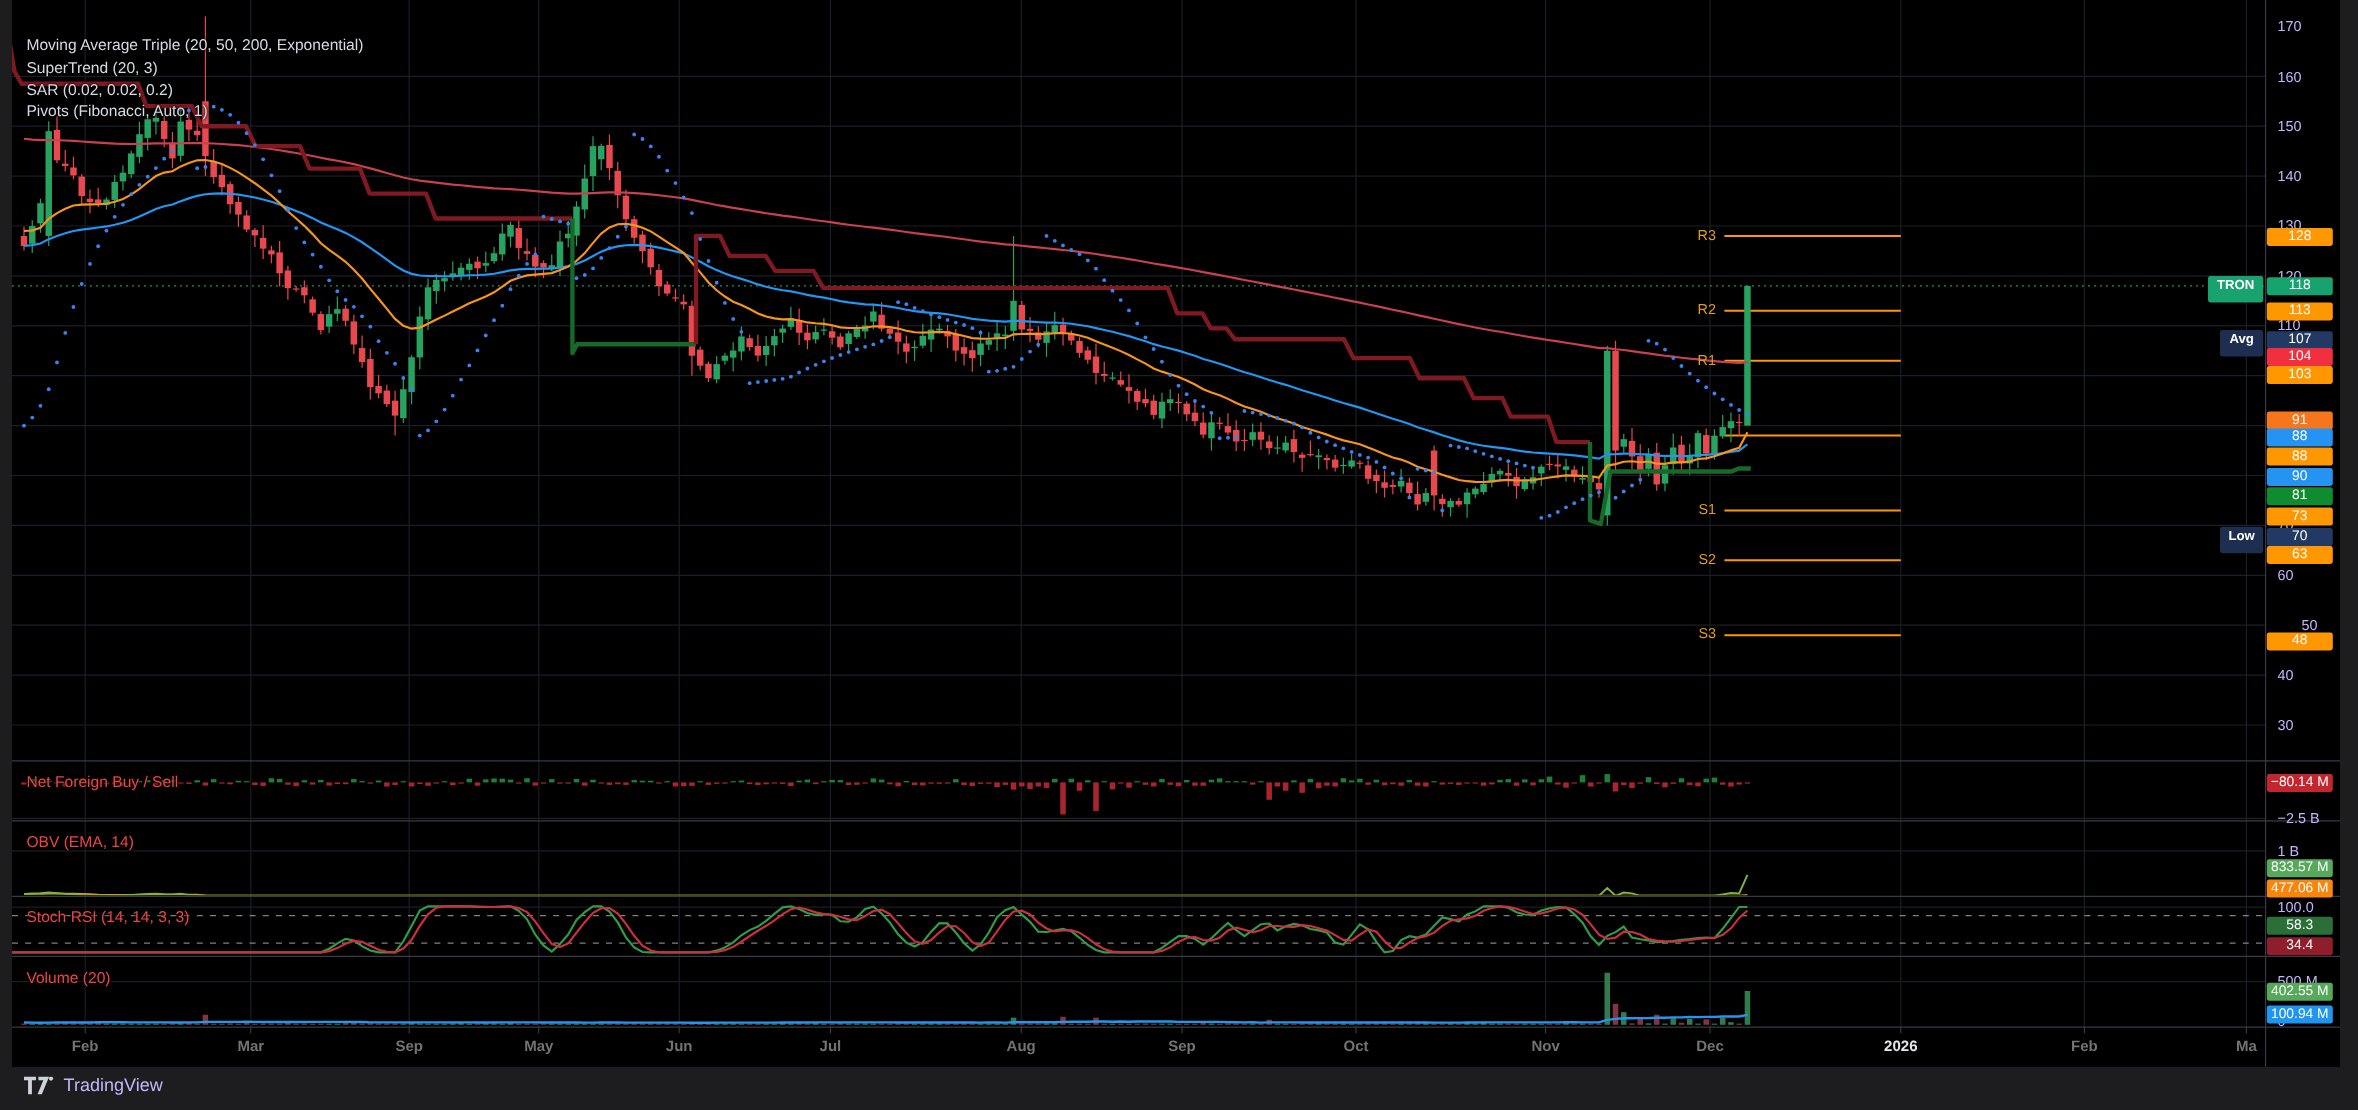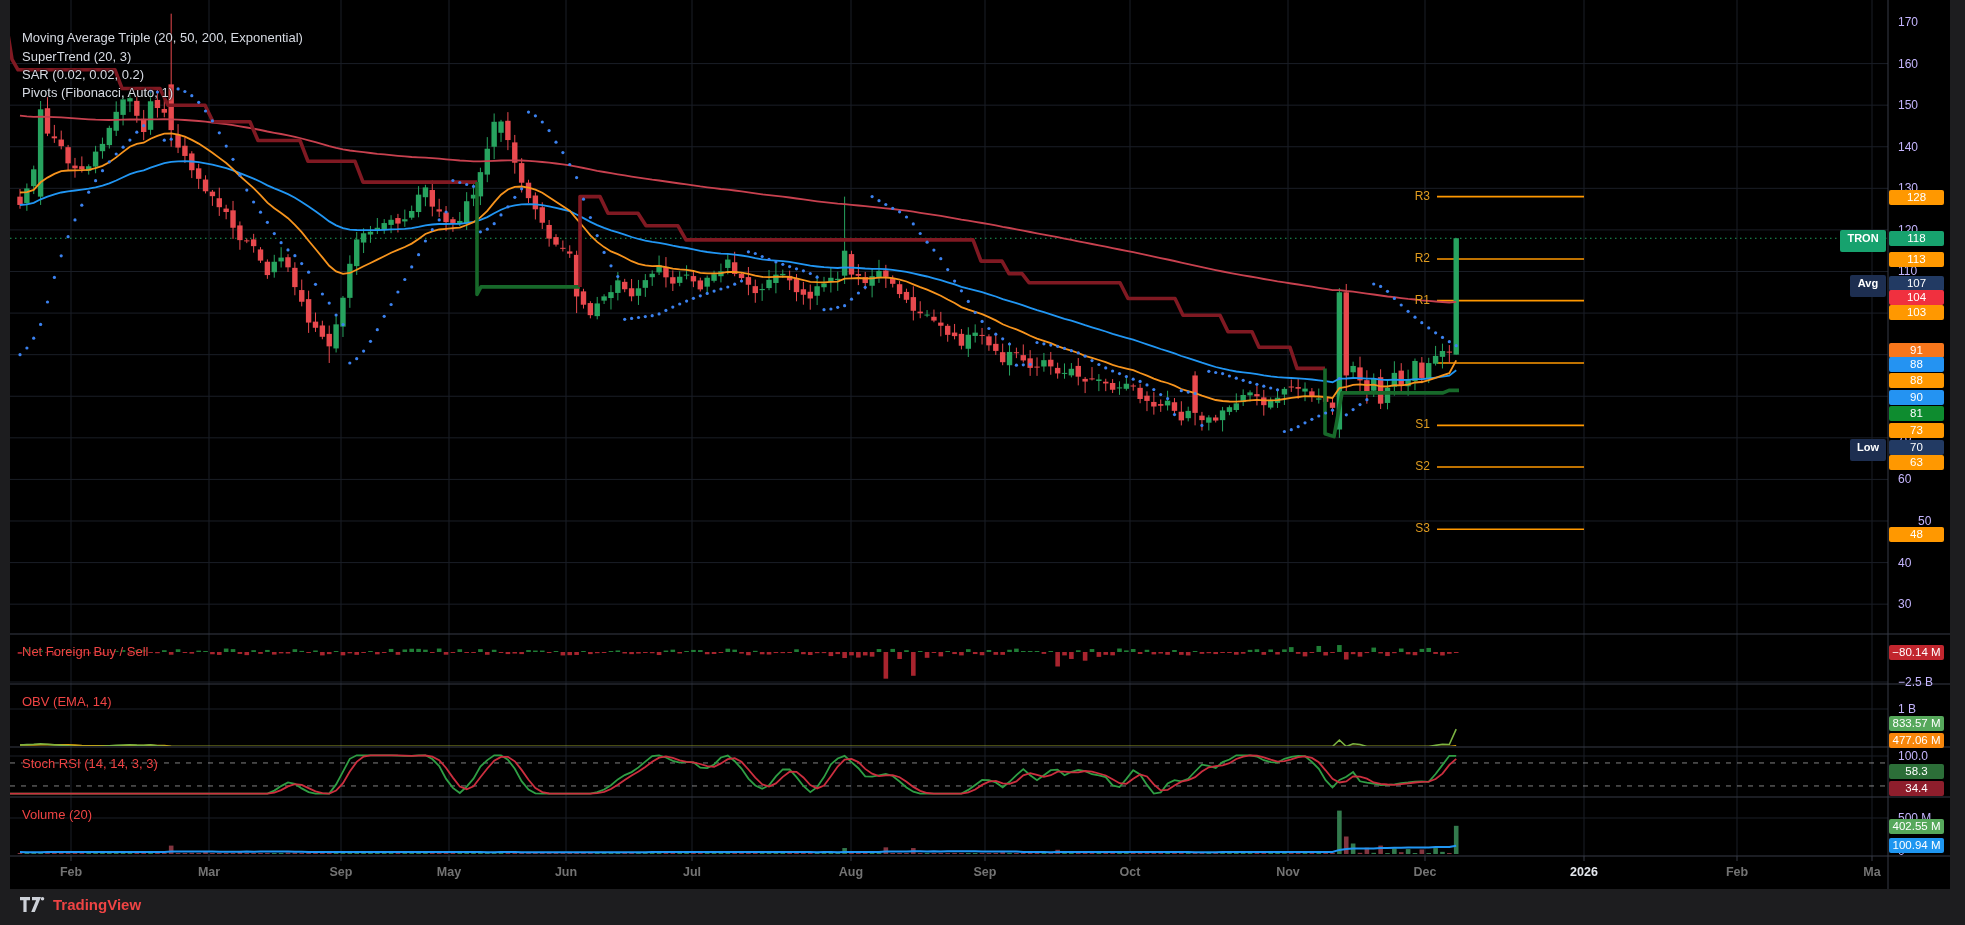--- a/index.html
+++ b/index.html
@@ -15,21 +15,21 @@
   .axis-tick{color:#c4b5fd;font-size:12px;line-height:15px;}
   .badge{position:absolute;left:1889px;width:55px;height:15px;border-radius:2px;color:#fff;
          font-size:11.5px;line-height:15px;text-align:center;font-weight:400;}
   .tagbadge{position:absolute;height:22px;border-radius:2px;color:#fff;font-size:11px;
             line-height:16px;text-align:center;font-weight:700;}
   .pivot-lab{position:absolute;width:34px;text-align:right;color:#e09c1f;font-size:12px;}
   .month{position:absolute;transform:translateX(-50%);color:#737373;font-size:12.5px;top:865px;font-weight:bold;}
   .month.major{color:#e3e6ec;font-weight:700;}
   .pane-hit{position:absolute;background:transparent;}
   #footer-logo{position:absolute;left:20px;top:896px;display:flex;align-items:center;gap:7px;}
-  #footer-logo span{color:#ef4444;font-size:15px;font-weight:700;}
+  #footer-logo span{color:#c4b5fd;font-size:15px;font-weight:400;}
 </style>
 </head>
 <body>
 
 <div id="stage">
   <svg id="chart-svg" width="1965" height="925">
       <rect x="0" y="0" width="1965" height="925" fill="#1d1d1f"></rect>
       <rect x="10" y="0" width="1940" height="889" fill="#000000"></rect>
       <line x1="71" y1="0" x2="71" y2="856" stroke="#1a1e26" stroke-width="1"></line>
       <line x1="209" y1="0" x2="209" y2="856" stroke="#1a1e26" stroke-width="1"></line>

